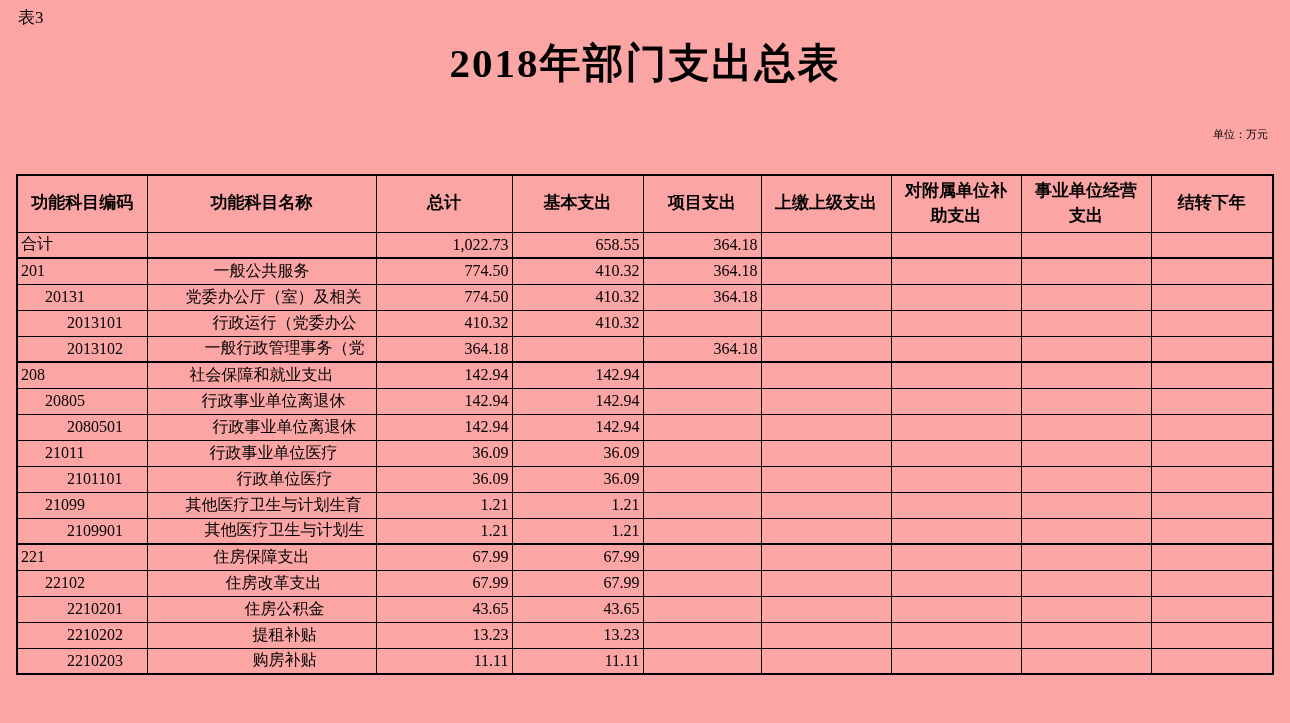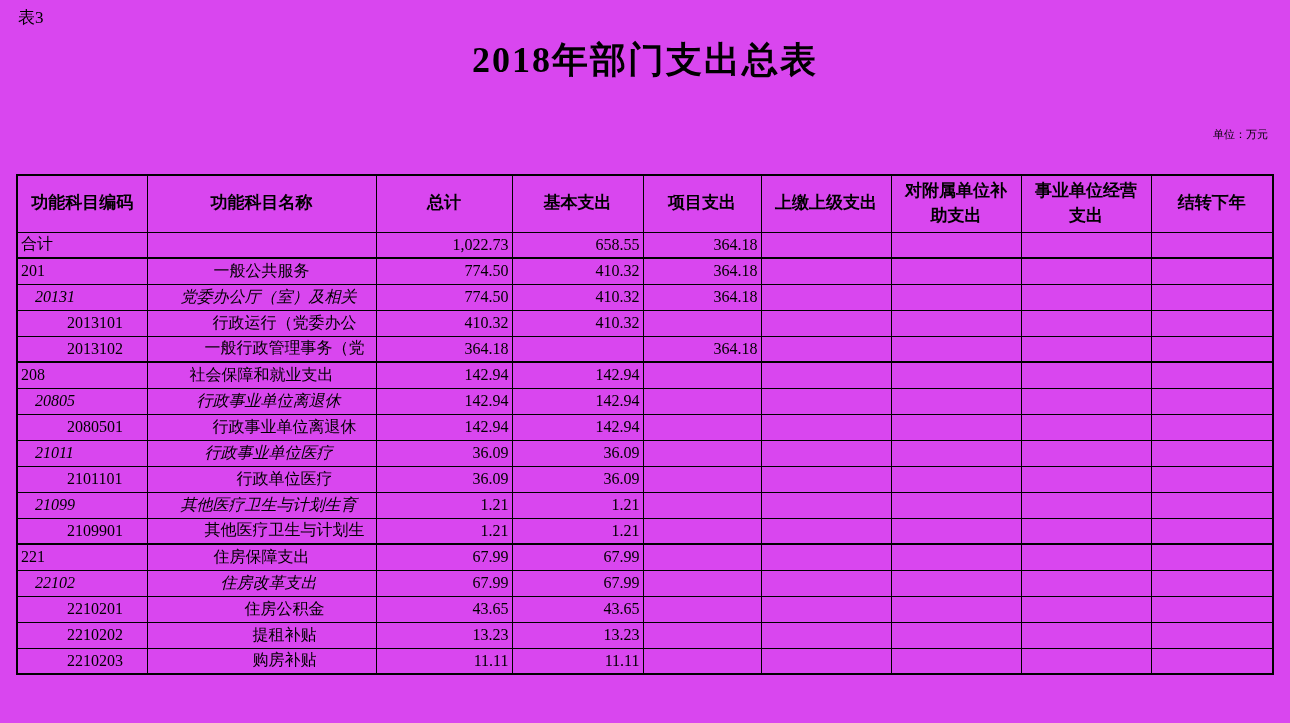--- a/index.html
+++ b/index.html
@@ -7,34 +7,34 @@
   body {
     width: 1290px; height: 723px;
     background: #ffffff;
     color: #000000;
     font-family: "Liberation Serif", serif;
   }
   .page {
     position: relative;
     width: 1290px; height: 723px;
     overflow: hidden;
-    background: #d946ef;
+    background: #fca5a5;
   }
   .table-tag {
     position: absolute;
     left: 18px; top: 6px;
     font-size: 17px;
     font-family: "Liberation Serif", serif;
   }
   .doc-title {
     position: absolute;
     left: 0; top: 36px;
     width: 100%;
     text-align: center;
-    font-size: 36px;
+    font-size: 41px;
     font-weight: bold;
     letter-spacing: 2px;
     font-family: "Liberation Serif", serif;
   }
   .unit-note {
     position: absolute;
     top: 127px; right: 22px;
     font-size: 11px;
   }
   table.expense {
@@ -62,21 +62,21 @@
   }
   table.expense tbody tr { height: 26px; }
   table.expense td {
     font-size: 16px;
     vertical-align: middle;
     white-space: nowrap;
     padding: 0 3px;
   }
   td.code { text-align: left; padding-left: 4px; }
   td.name { text-align: center; padding-left: 4px; }
-  td.code.lvl2, td.name.lvl2 { padding-left: 17px; font-style: italic; }
+  td.code.lvl2, td.name.lvl2 { padding-left: 27px; }
   td.code.lvl3, td.name.lvl3 { padding-left: 49px; }
   td.num { text-align: right; padding-right: 8px; }
   tr.group-start td { border-top: 2px solid #000; }
   
   col.c1 { width: 130px; }
   col.c2 { width: 229px; }
   col.c3 { width: 136px; }
   col.c4 { width: 131px; }
   col.c5 { width: 118px; }
   col.c6 { width: 130px; }

